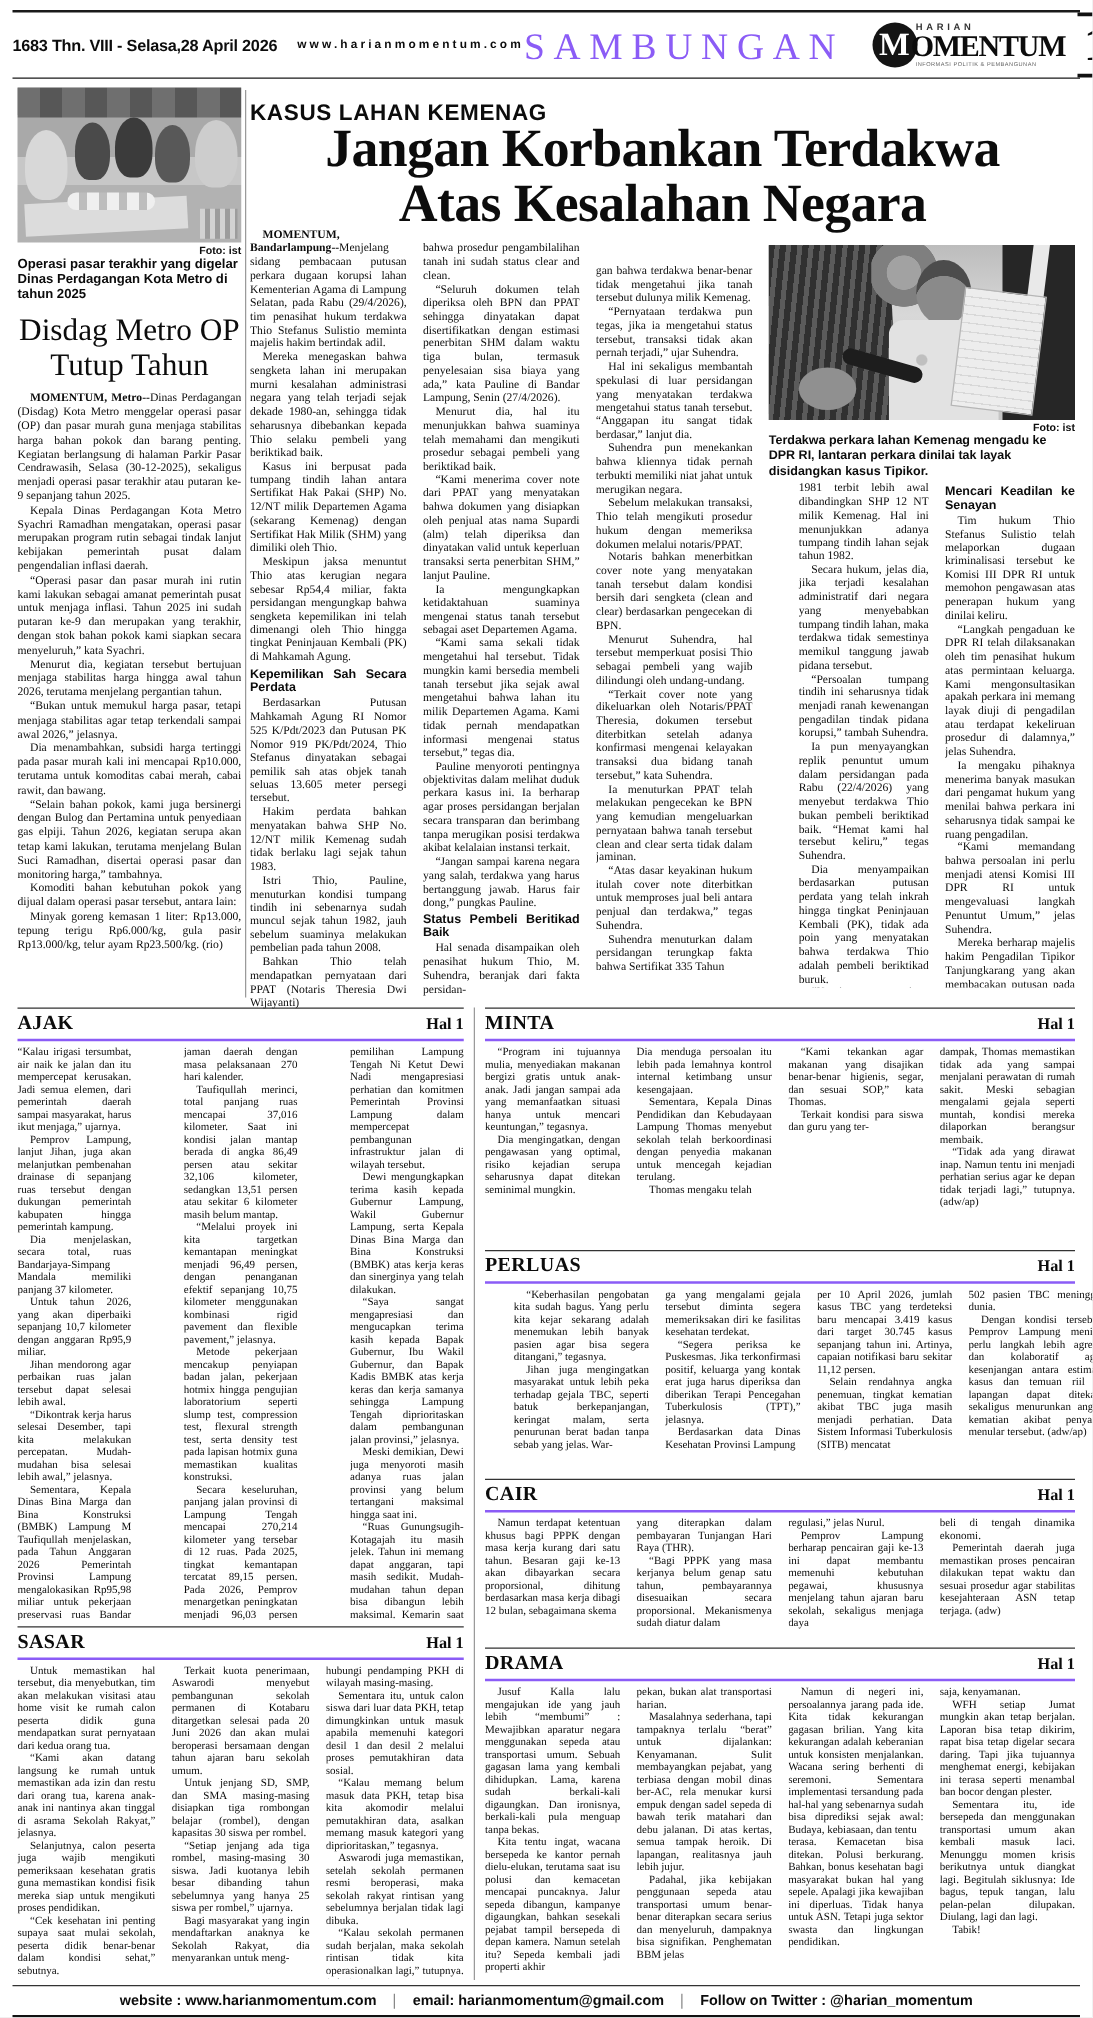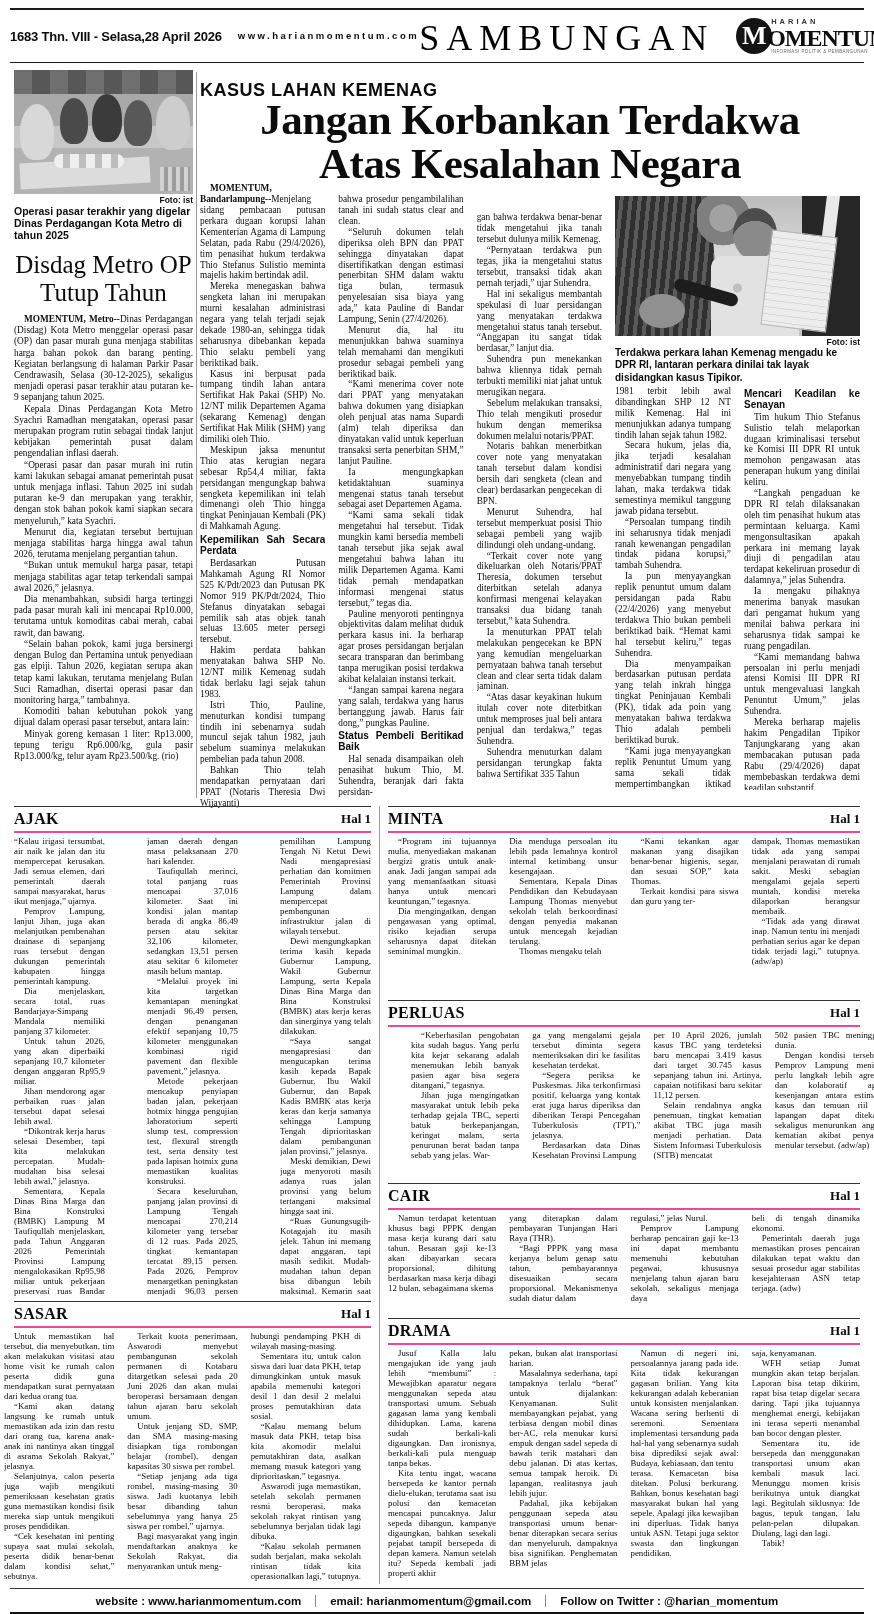--- a/index.html
+++ b/index.html
@@ -7,21 +7,21 @@
         font-family:"Liberation Serif",serif;overflow:hidden;}
   
   .hdr{position:absolute;left:10px;right:10px;top:8px;height:52px;
        border-top:2px solid #1a1a1a;border-bottom:1px solid #1a1a1a;
        display:flex;align-items:center;}
   .edition{font-family:"Liberation Sans",sans-serif;font-weight:bold;font-size:13px;
            white-space:nowrap;letter-spacing:-0.2px;}
   .mast-rule{flex:1;height:1px;background:#2a2a2a;margin:14px 8px 0 8px;}
   .mast-center{display:flex;flex-direction:row;align-items:center;line-height:1;}
   .mast-url{font-family:"Liberation Sans",sans-serif;font-weight:bold;font-size:9.5px;letter-spacing:2.5px;}
-  .mast-title{font-size:36px;letter-spacing:7px;color:#000000;margin-top:3px;}
+  .mast-title{font-size:30px;letter-spacing:7px;color:#8b5cf6;margin-top:3px;}
   .logo{display:flex;align-items:center;margin-left:6px;}
   .logo-m{width:36px;height:36px;border-radius:50%;background:#141414;color:#fff;
           font-weight:bold;font-size:26px;display:flex;align-items:center;justify-content:center;}
   .logo-text{margin-left:-5px;display:flex;flex-direction:column;line-height:1;}
   .logo-harian{font-family:"Liberation Sans",sans-serif;font-size:7.5px;letter-spacing:3px;font-weight:bold;color:#333;margin-left:4px;}
   .logo-omentum{font-weight:bold;font-size:24px;letter-spacing:-1px;}
   .logo-tagline{font-family:"Liberation Sans",sans-serif;font-size:4.5px;color:#666;letter-spacing:0.4px;margin-left:4px;}
   .pageno{margin-left:10px;border-top:3px solid #111;border-bottom:3px solid #111;
           font-weight:bold;font-size:38px;line-height:46px;padding:0 5px;}
   
@@ -49,21 +49,21 @@
   
   .kicker{position:absolute;left:200px;top:80px;width:660px;
           font-family:"Liberation Sans",sans-serif;font-weight:bold;font-size:18px;letter-spacing:0.5px;}
   .m-head{position:absolute;left:200px;top:98px;width:660px;text-align:center;
           font-weight:bold;font-size:43px;line-height:44px;letter-spacing:-0.5px;}
   .m-body{position:absolute;left:200px;top:196px;width:660px;height:600px;display:flex;gap:13px;}
   .colrow{display:flex;gap:13px;}
   .col{flex:1 1 0;min-width:0;overflow:hidden;text-align:justify;}
   #main-cols-left{width:402px;height:600px;flex:0 0 402px;align-items:center;}
   .main-right{width:245px;flex:0 0 245px;display:flex;flex-direction:column;}
-  #main-cols-right{height:404px;margin-top:2px;}
+  #main-cols-right{height:404px;margin-top:2px;margin-left:24px;}
   .m-body p, .band p{font-size:9.3px;line-height:10.9px;}
   .photo-court{position:relative;width:245px;height:140px;overflow:hidden;
      background:linear-gradient(180deg,#bcbcbc,#d8d8d8 40%,#c4c4c4);}
   .pc-shutter{position:absolute;left:-12px;top:-10px;width:112px;height:164px;
      background:repeating-linear-gradient(100deg,#303030 0 5px,#5b5b5b 5px 9px);transform:rotate(-4deg);}
   .pc-foliage{position:absolute;left:82px;top:-4px;width:58px;height:58px;
      background:radial-gradient(circle at 45% 45%,#a2a2a2 0 30%,#7f7f7f 31% 60%,transparent 61%);}
   .pc-head{position:absolute;left:118px;top:12px;width:44px;height:52px;border-radius:50%;
      background:radial-gradient(circle at 50% 70%,#8a8a8a 0 55%,#4c4c4c 56%);}
   .pc-body{position:absolute;left:96px;top:60px;width:88px;height:80px;border-radius:12px 12px 0 0;
@@ -76,37 +76,37 @@
   .pc-mic{position:absolute;left:58px;top:90px;width:66px;height:13px;border-radius:7px;background:#1d1d1d;transform:rotate(16deg);}
   .pc-hand{position:absolute;left:24px;top:98px;width:46px;height:34px;border-radius:50%;background:#909090;}
   .m-credit{text-align:right;font-family:"Liberation Sans",sans-serif;font-weight:bold;font-size:8.5px;margin-top:1px;}
   .m-caption{font-family:"Liberation Sans",sans-serif;font-weight:bold;font-size:10px;line-height:12.3px;}
   
   p.p{margin:0;text-indent:10px;}
   p.p.ni{text-indent:0;}
   .lead{font-weight:bold;}
   p.sub{margin:3px 0 1px 0;font-family:"Liberation Sans",sans-serif;font-weight:bold;font-size:10px;text-indent:0;}
   
-  .band-h{position:absolute;height:24px;border-top:1px solid #333;border-bottom:2px solid #ec4899;
+  .band-h{position:absolute;height:24px;border-top:1px solid #333;border-bottom:2px solid #8b5cf6;
           display:flex;justify-content:space-between;align-items:center;}
   .band-h .t{font-weight:bold;font-size:16px;letter-spacing:0.3px;}
   .band-h .r{font-weight:bold;font-size:13px;}
   .band{position:absolute;display:flex;gap:13px;}
   .band .col{height:100%;}
   .band p{font-size:8.8px;line-height:10px;}
   #h-ajak{left:14px;top:806px;width:357px;}
   #c-ajak{left:14px;top:836px;width:357px;height:460px;gap:42px;}
   #h-minta{left:388px;top:806px;width:472px;}
   #c-minta{left:388px;top:836px;width:472px;height:158px;}
   #h-perluas{left:388px;top:1000px;width:472px;}
   #c-perluas{left:388px;top:1030px;width:472px;height:144px;margin-left:23px;}
   #h-cair{left:388px;top:1183px;width:472px;}
   #c-cair{left:388px;top:1213px;width:472px;height:92px;}
   #h-sasar{left:14px;top:1301px;width:357px;}
-  #c-sasar{left:4px;top:1331px;width:357px;height:252px;}
+  #c-sasar{left:14px;top:1331px;width:357px;height:252px;}
   #h-drama{left:388px;top:1318px;width:472px;}
   #c-drama{left:388px;top:1348px;width:472px;height:236px;}
   
   .ftr{position:absolute;left:10px;right:10px;top:1588px;height:23px;
        border-top:1px solid #333;border-bottom:2px solid #111;
        display:flex;align-items:center;justify-content:center;gap:14px;
        font-family:"Liberation Sans",sans-serif;font-weight:bold;font-size:11.5px;}
   .ftr .sep{width:1px;height:12px;background:#888;}
 </style>
 </head>

